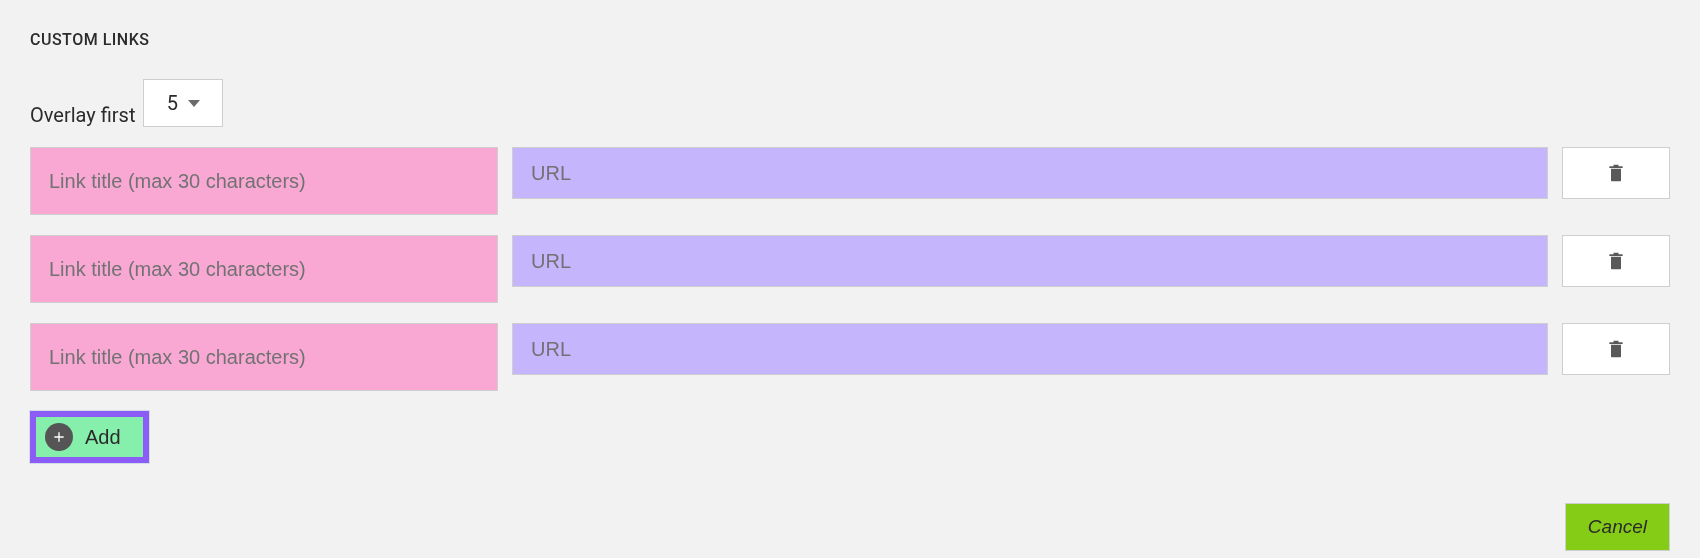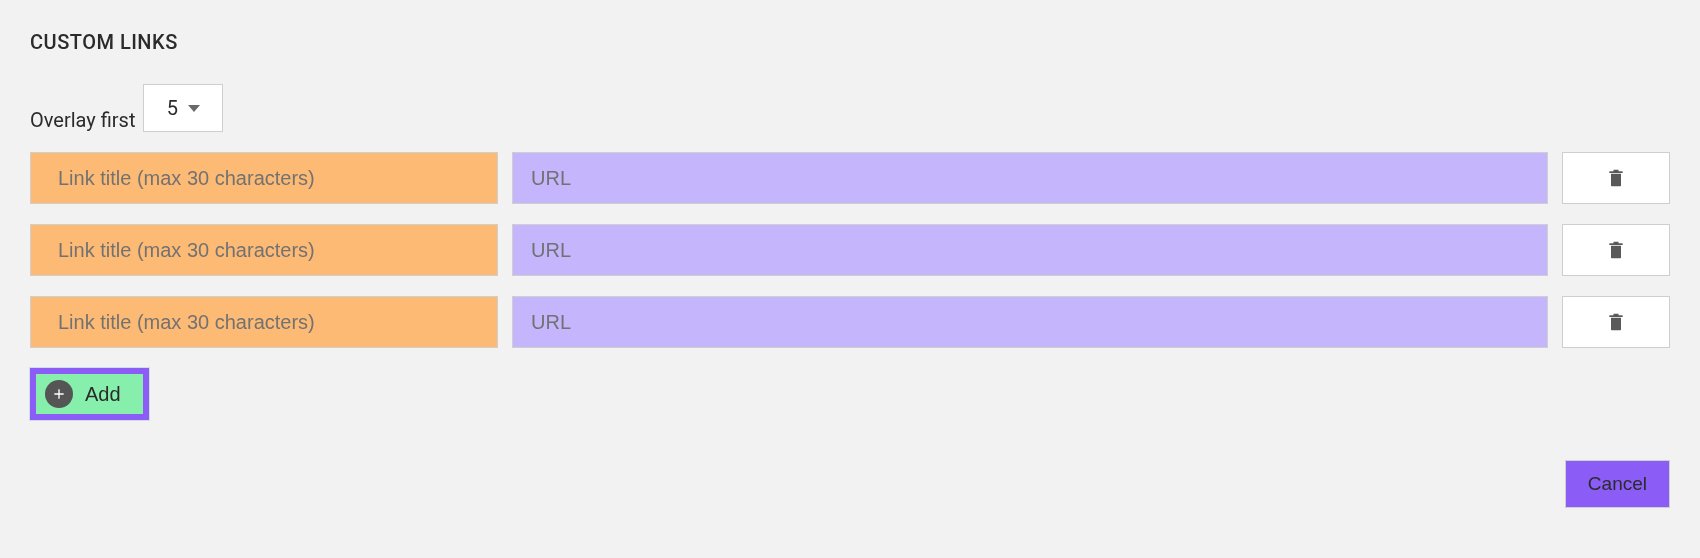--- a/index.html
+++ b/index.html
@@ -7,21 +7,21 @@
       padding: 0;
       box-sizing: border-box;
     }
     body {
       font-family: -apple-system, BlinkMacSystemFont, "Segoe UI", Roboto, Arial, sans-serif;
       background: #f2f2f2;
       padding: 30px;
       width: 1700px;
     }
     .section-title {
-      font-size: 20px;
+      font-size: 16px;
       font-weight: 500;
       letter-spacing: 0.5px;
       color: #2b2b2b;
       margin-bottom: 30px;
     }
     .overlay-row {
       display: flex;
       align-items: flex-end;
       font-size: 20px;
       color: #2b2b2b;
@@ -60,26 +60,26 @@
       flex-direction: column;
       gap: 20px;
       margin-bottom: 20px;
     }
     .link-row {
       display: flex;
       gap: 14px;
     }
     .title-input {
       width: 468px;
-      height: 52px;
-      border: 1px solid #cfcfcf;
-      background: #fdba74;
+      height: 68px;
+      border: 1px solid #cfcfcf;
+      background: #f9a8d4;
       font-size: 20px;
       color: #666;
-      padding: 0 27px;
+      padding: 0 18px;
       outline: none;
     }
     .url-input {
       flex: 1;
       height: 52px;
       border: 1px solid #cfcfcf;
       background: #c4b5fd;
       font-size: 20px;
       color: #666;
       padding: 0 18px;
@@ -133,27 +133,28 @@
       fill: #fff;
     }
     .footer {
       display: flex;
       justify-content: flex-end;
       gap: 14px;
       margin-top: 40px;
     }
     .cancel-btn {
       border: 1px solid #cfcfcf;
-      background: #8b5cf6;
+      background: #84cc16;
       height: 48px;
       padding: 0 22px;
       font-size: 19px;
       font-weight: 500;
       color: #2b2b2b;
       cursor: pointer;
+      font-style: italic;
     }
     .done-btn {
       border: 1px solid #126bb6;
       background: #167ac6;
       color: #fff;
       height: 48px;
       padding: 0 24px;
       font-size: 19px;
       font-weight: 500;
       cursor: pointer;

